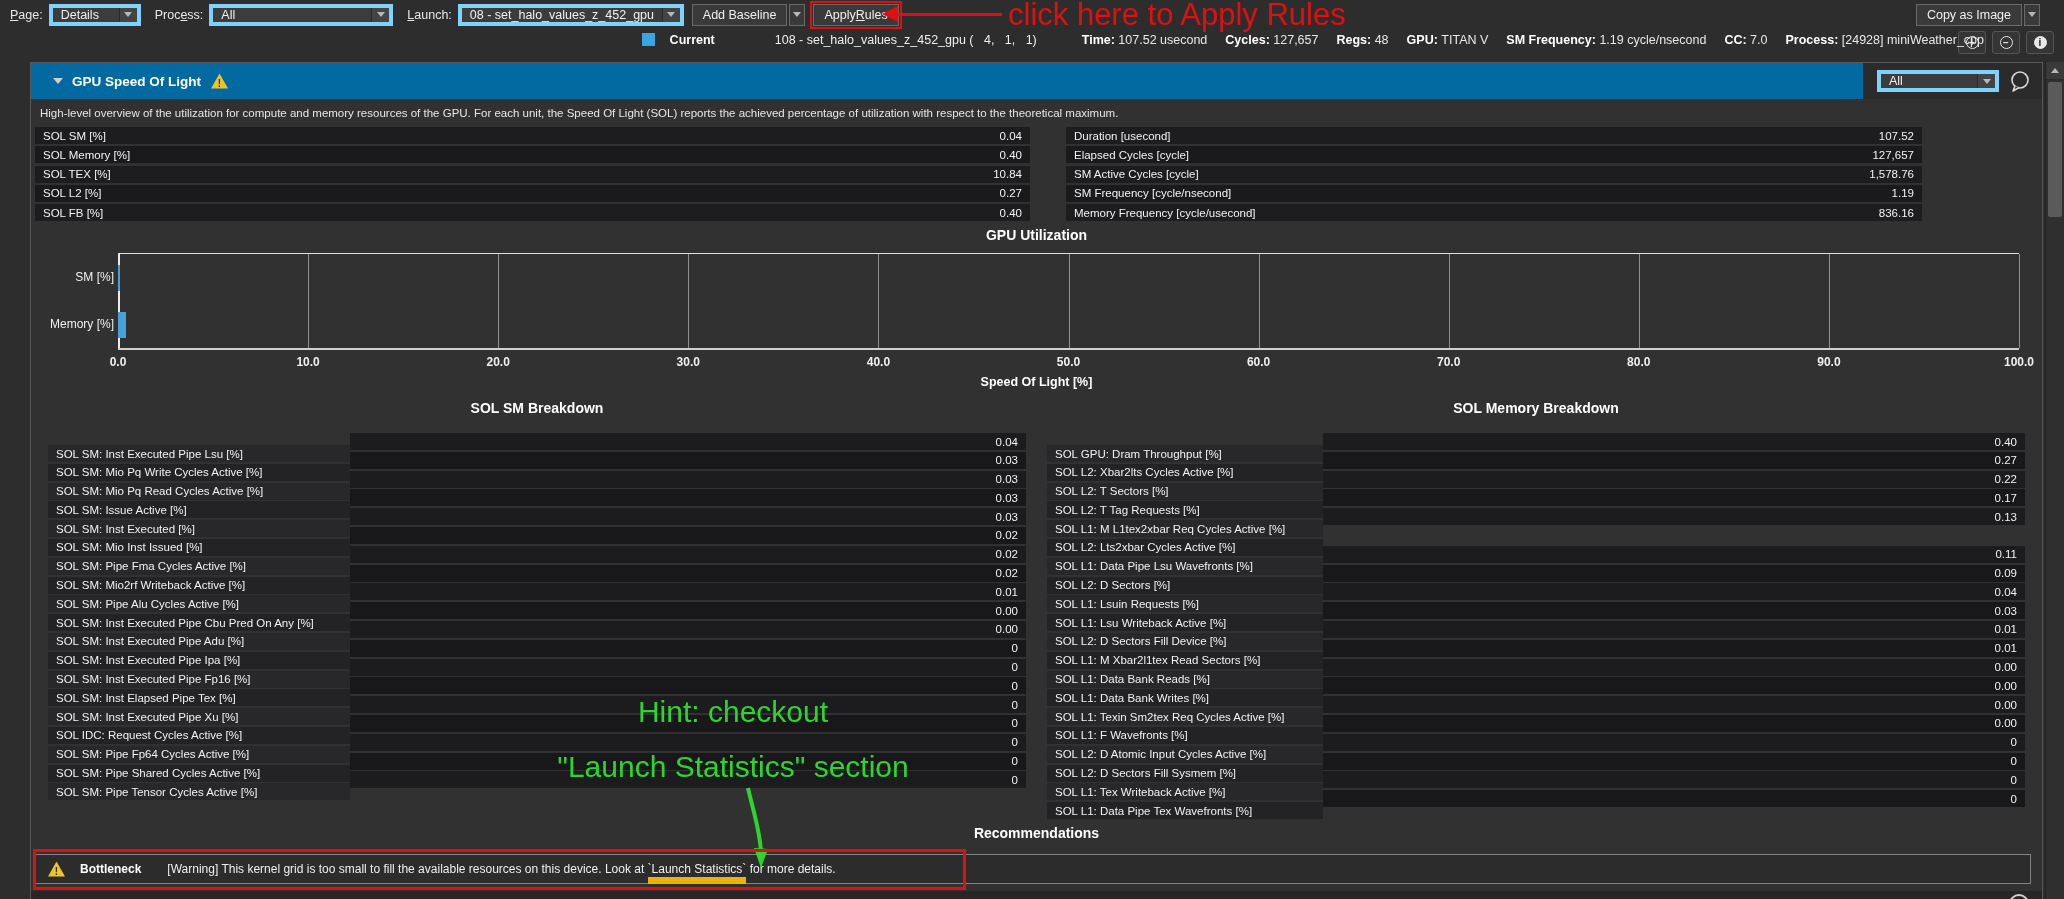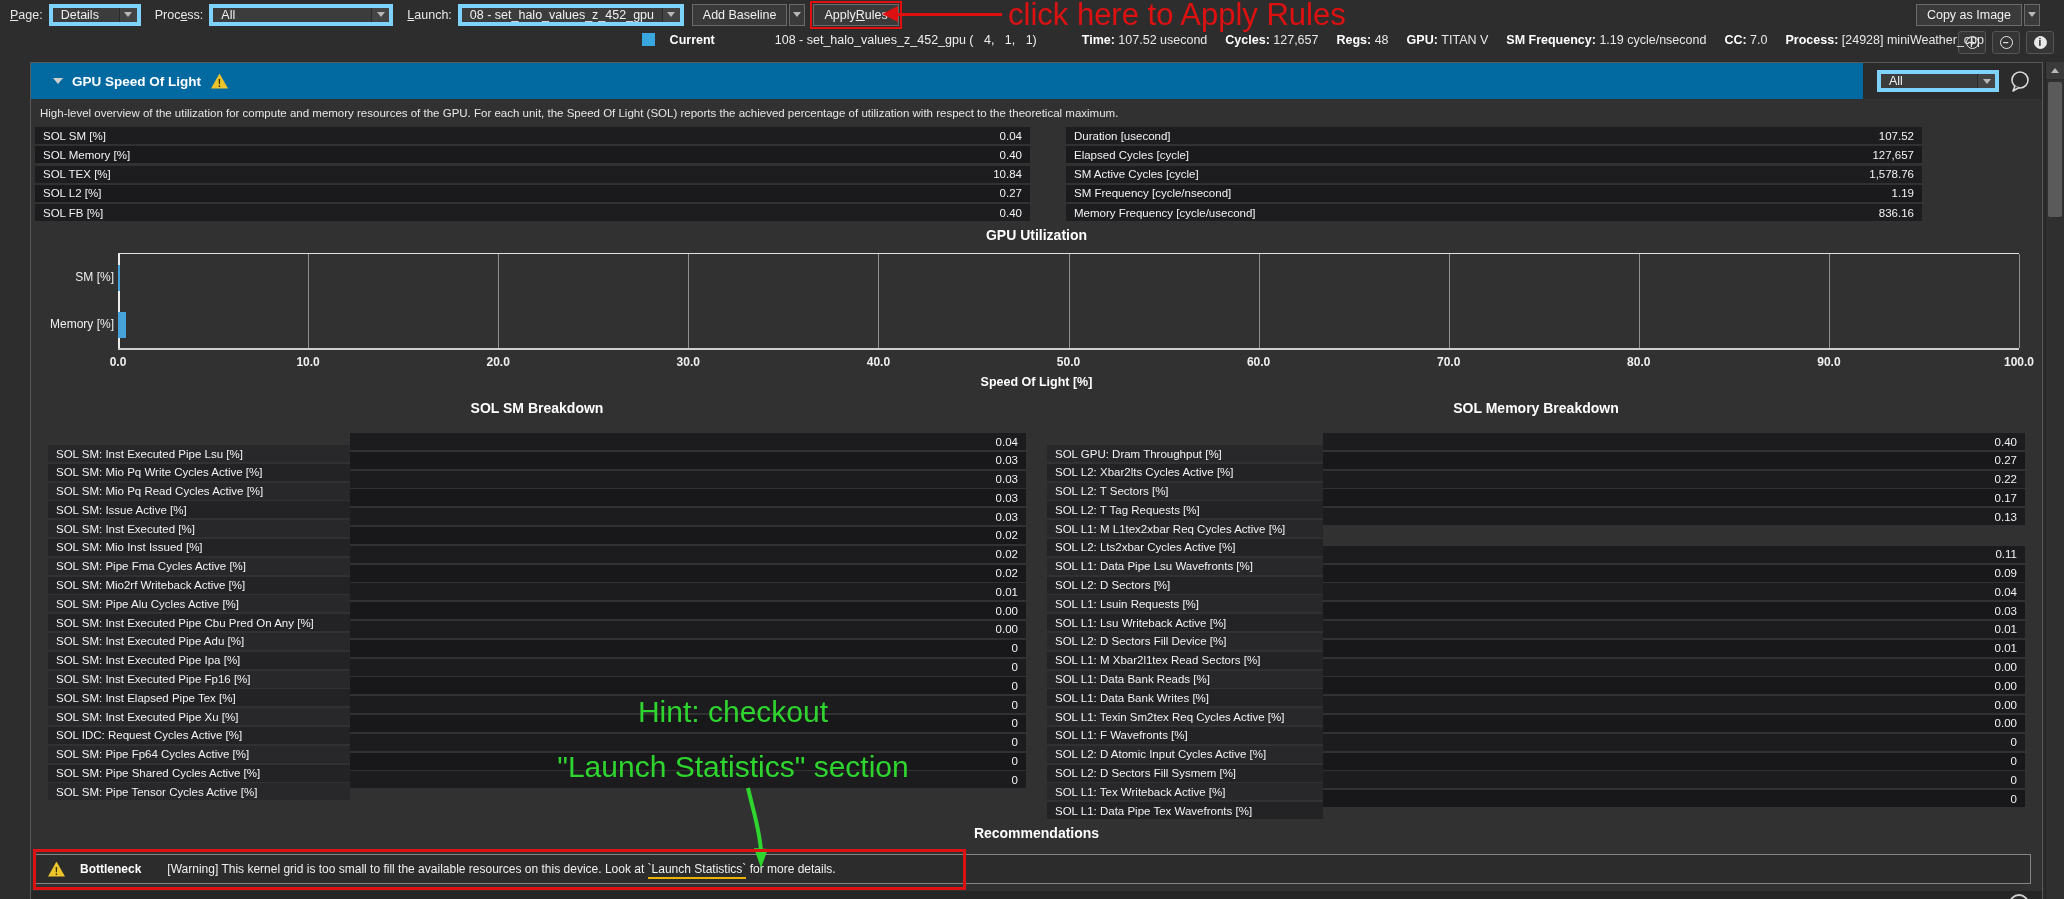--- a/index.html
+++ b/index.html
@@ -82,21 +82,21 @@
   .bar-row{height:47px;display:flex;align-items:center;position:relative;}
   .bar{height:26px;background:#46a2d9;min-width:1.5px;}
   .chart-ticks{position:absolute;left:87px;top:292px;width:1901px;height:16px;}
   .tick{position:absolute;transform:translateX(-50%);font-size:12px;font-weight:bold;color:#f0f0f0;white-space:nowrap;}
   .chart-xlabel{position:absolute;left:0;width:100%;top:312px;text-align:center;font-weight:bold;font-size:12.5px;color:#fff;}
   
   .recs-row{position:absolute;left:4px;top:791px;width:1996px;height:30px;border:1px solid #848484;background:#2c2c2c;display:flex;align-items:center;box-sizing:border-box;}
   .recs-row .warn-tri{margin-left:12px;}
   .rule-name{font-weight:bold;color:#fff;margin-left:15px;font-size:12px;}
   .rule-msg{margin-left:26px;font-size:12px;color:#efefef;white-space:nowrap;}
-  .green-underline{border-bottom:2px solid #eab308;padding-bottom:1px;}
+  .green-underline{border-bottom:7px solid #eab308;padding-bottom:1px;}
   .bottom-band{position:absolute;left:0;right:0;top:828px;bottom:0;background:#262626;}
   .bottom-bubble{position:absolute;right:13px;top:3px;width:20px;height:20px;border:2px solid #cfcfcf;border-radius:50%;box-sizing:border-box;}
   
   .hint1{position:absolute;left:483px;top:695px;width:500px;text-align:center;font-size:30px;color:#2fd52f;white-space:nowrap;}
   .hint2{position:absolute;left:483px;top:750px;width:500px;text-align:center;font-size:30px;color:#2fd52f;white-space:nowrap;}
   .green-arrow{position:absolute;left:700px;top:786px;}
   .red-rect{position:absolute;left:33px;top:849px;width:933px;height:41px;border:3px solid #dd1111;box-sizing:border-box;pointer-events:none;}
   
   .scrollbar{position:absolute;right:0;top:62px;bottom:0;width:19px;background:#2f2f2f;border-left:1px solid #232323;box-sizing:border-box;}
   .sb-btn{height:17px;background:#3a3a3a;display:flex;align-items:center;justify-content:center;border-bottom:1px solid #2a2a2a;}

